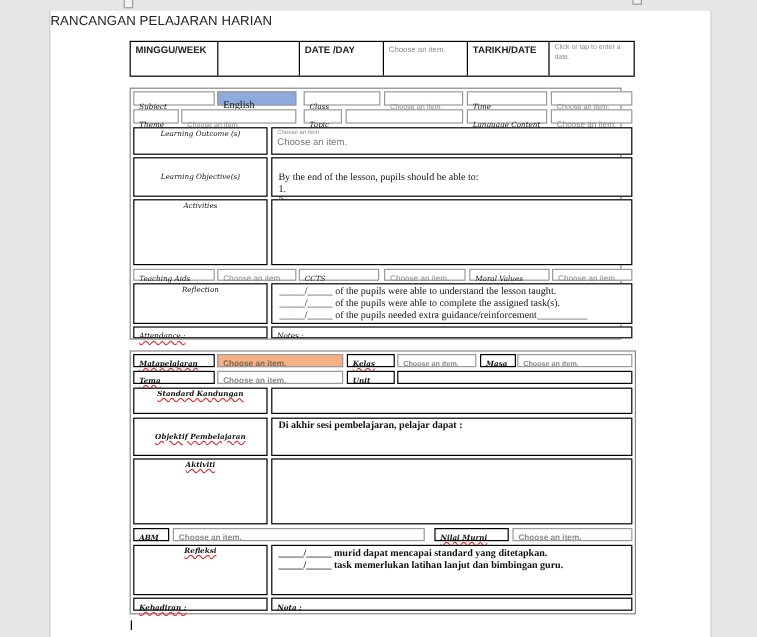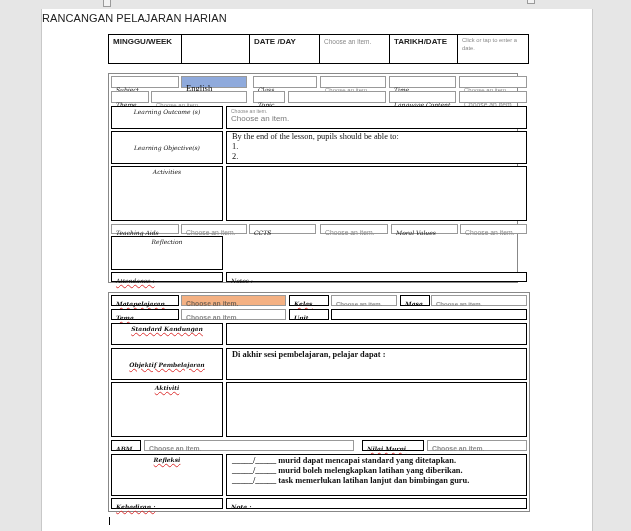--- a/index.html
+++ b/index.html
@@ -87,21 +87,21 @@
       <span class="lbl c" style="padding-top:1px">Learning Outcome (s)</span>
     </div>
     <div class="cell" style="left:117px; top:32px; width:301px; height:23px; padding:1px 4px;">
       <div class="ph" style="font-size:5px; line-height:6px;">Choose an item.</div>
       <div class="ph" style="font-size:8px; color:#7a7a7a;">Choose an item.</div>
     </div>
 
     <div class="cell" style="left:2px; top:57px; width:112px; height:33px; display:flex; align-items:center;">
       <span class="lbl c">Learning Objective(s)</span>
     </div>
-    <div class="cell" style="left:117px; top:57px; width:301px; height:33px; padding:0 5px;">
+    <div class="cell" style="left:117px; top:57px; width:301px; height:33px; padding:11px 5px;">
       <div class="serif">By the end of the lesson, pupils should be able to:</div>
       <div class="serif">1.</div>
       <div class="serif">2.</div>
     </div>
 
     <div class="cell" style="left:2px; top:92px; width:112px; height:55px;">
       <span class="lbl c" style="padding-top:1px">Activities</span>
     </div>
     <div class="cell" style="left:117px; top:92px; width:301px; height:55px;"></div>
 
@@ -120,20 +120,25 @@
     <div class="cell g pad" style="left:282px; top:150px; width:67px; height:10px; line-height:8px;">
       <span class="lbl">Moral Values</span>
     </div>
     <div class="cell g pad" style="left:351px; top:150px; width:67px; height:10px; line-height:7px;">
       <span class="ph big">Choose an item.</span>
     </div>
 
     <div class="cell" style="left:2px; top:162px; width:112px; height:34px;">
       <span class="lbl c" style="padding-top:1px">Reflection</span>
     </div>
+    <div class="cell" style="left:117px; top:162px; width:301px; height:34px; padding:1px 6px;">
+      <div class="serif">_____/_____ of the pupils were able to understand the lesson taught.</div>
+      <div class="serif">_____/_____ of the pupils were able to complete the assigned task(s).</div>
+      <div class="serif">_____/_____ of the pupils needed extra  guidance/reinforcement__________</div>
+    </div>
 
     <div class="cell pad" style="left:2px; top:198px; width:112px; height:10px; line-height:7px;">
       <span class="lbl squig">Attendance :</span>
     </div>
     <div class="cell pad" style="left:117px; top:198px; width:301px; height:10px; line-height:7px;">
       <span class="lbl">Notes :</span>
     </div>
   </div>
 
   <div class="frame" style="left:66px; top:283px; width:422px; height:220px;font-weight:bold;">
@@ -196,21 +201,20 @@
     </div>
     <div class="cell g pad" style="left:318px; top:147px; width:100px; height:11px; line-height:8px;">
       <span class="ph big">Choose an item.</span>
     </div>
 
     <div class="cell" style="left:2px; top:161px; width:112px; height:42px;">
       <span class="lbl c squig" style="padding-top:1px">Refleksi</span>
     </div>
     <div class="cell" style="left:117px; top:161px; width:301px; height:42px; padding:1px 5px;">
       <div class="serif">_____/_____ murid dapat mencapai standard yang ditetapkan.</div>
-      <div class="serif">_____/_____ murid boleh melengkapkan latihan yang diberikan.</div>
       <div class="serif">_____/_____ task memerlukan latihan lanjut dan bimbingan guru.</div>
     </div>
 
     <div class="cell pad" style="left:2px; top:205px; width:112px; height:11px; line-height:8px;">
       <span class="lbl squig">Kehadiran :</span>
     </div>
     <div class="cell pad" style="left:117px; top:205px; width:301px; height:11px; line-height:8px;">
       <span class="lbl">Nota :</span>
     </div>
   </div>

